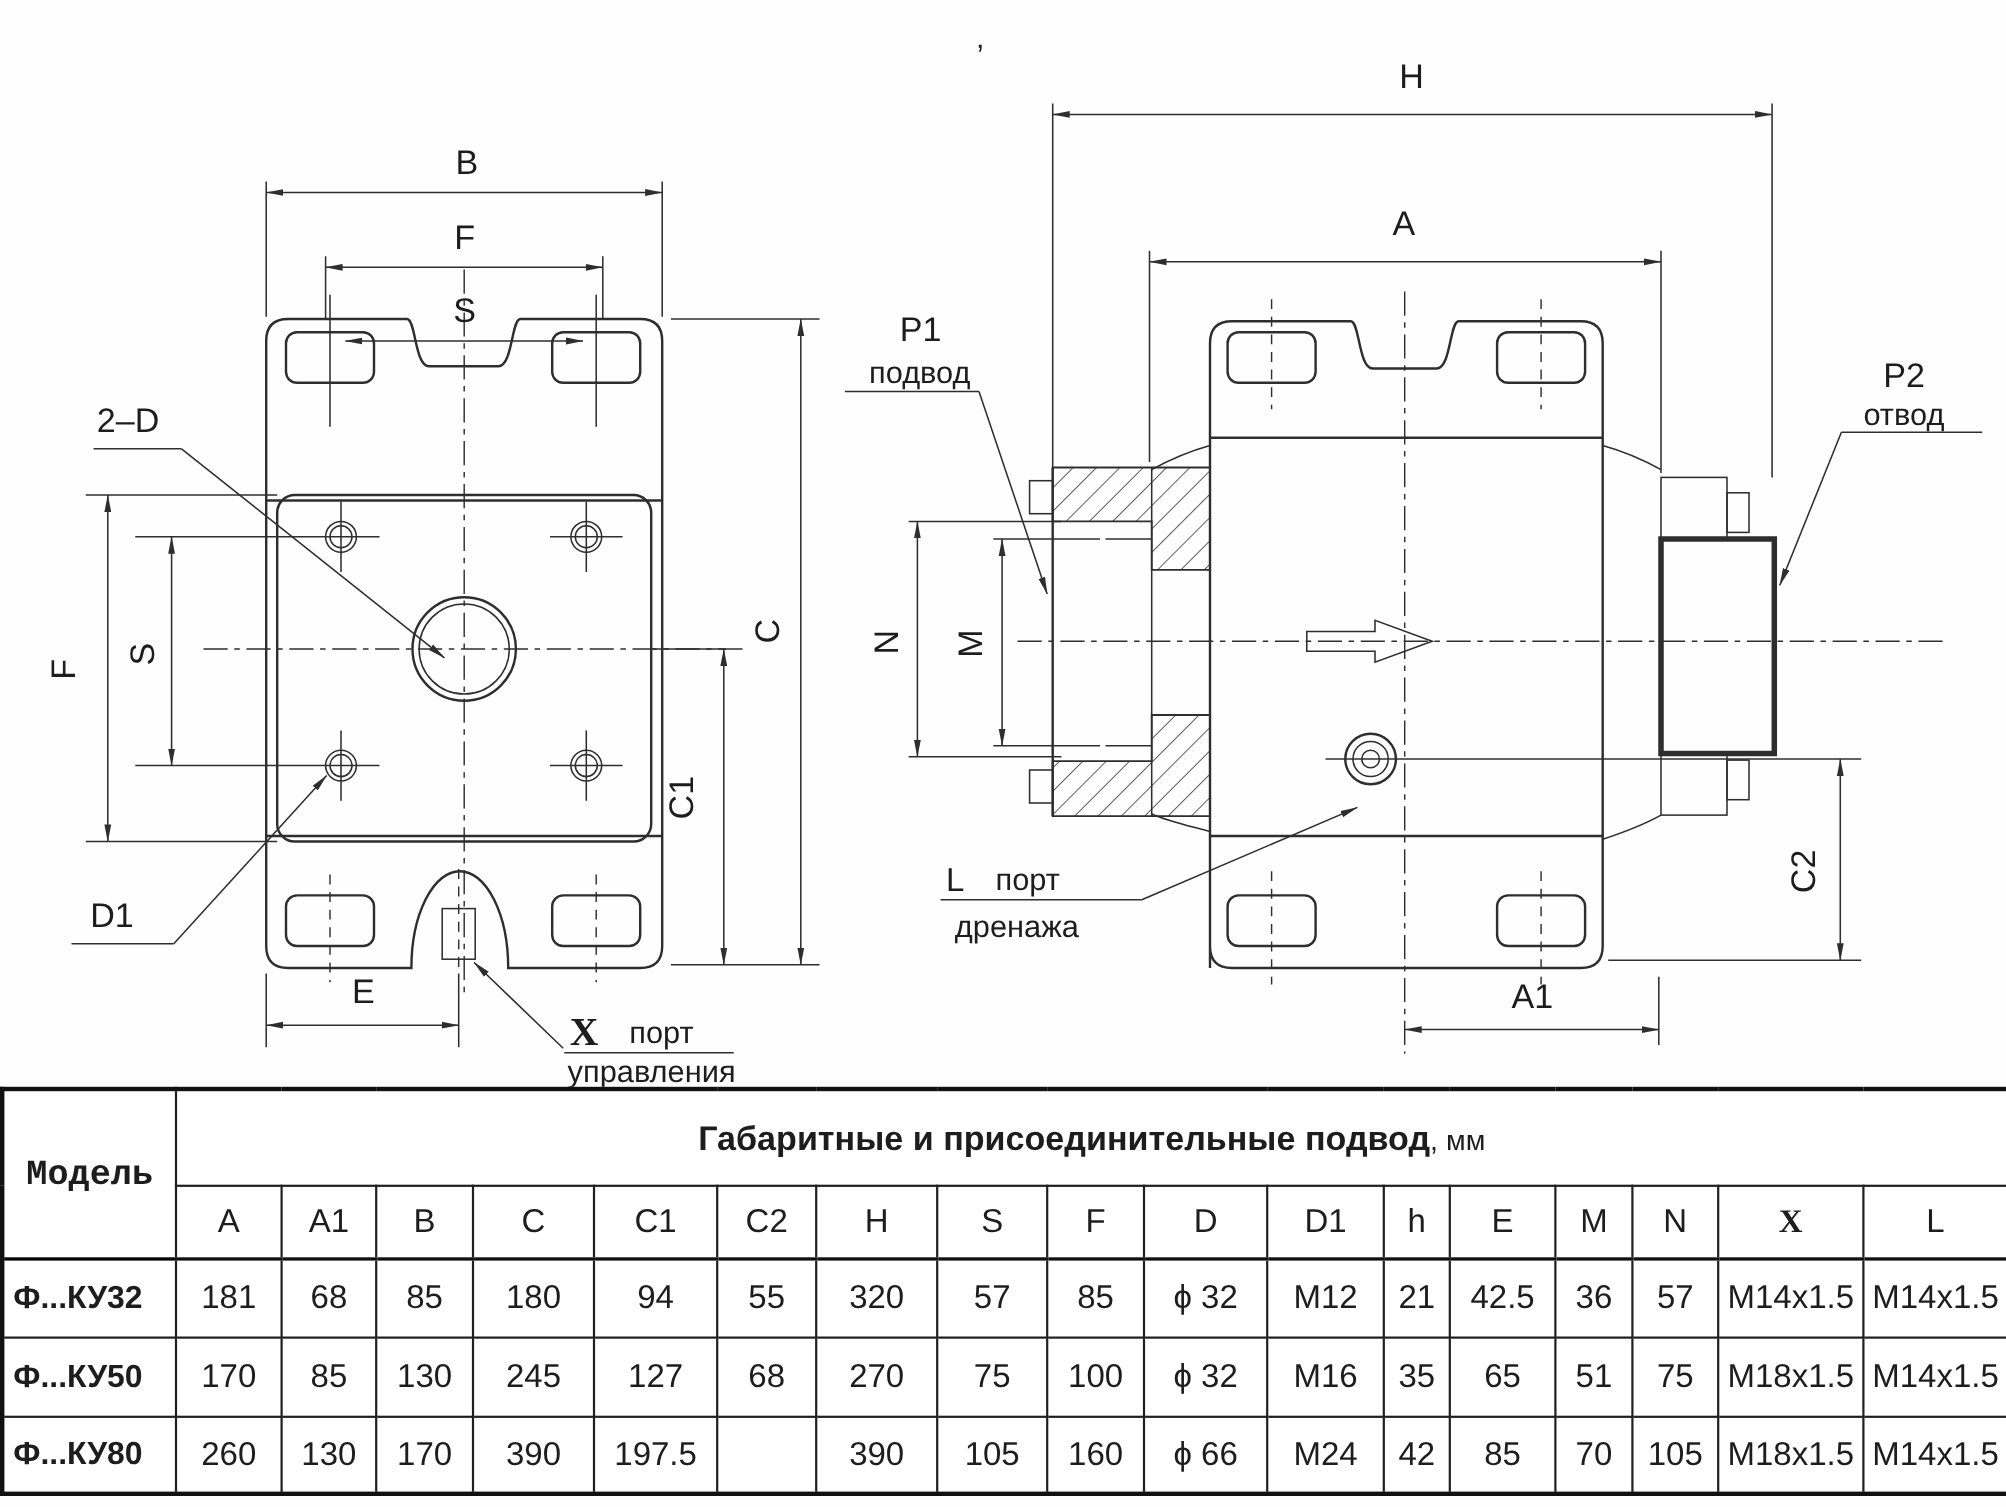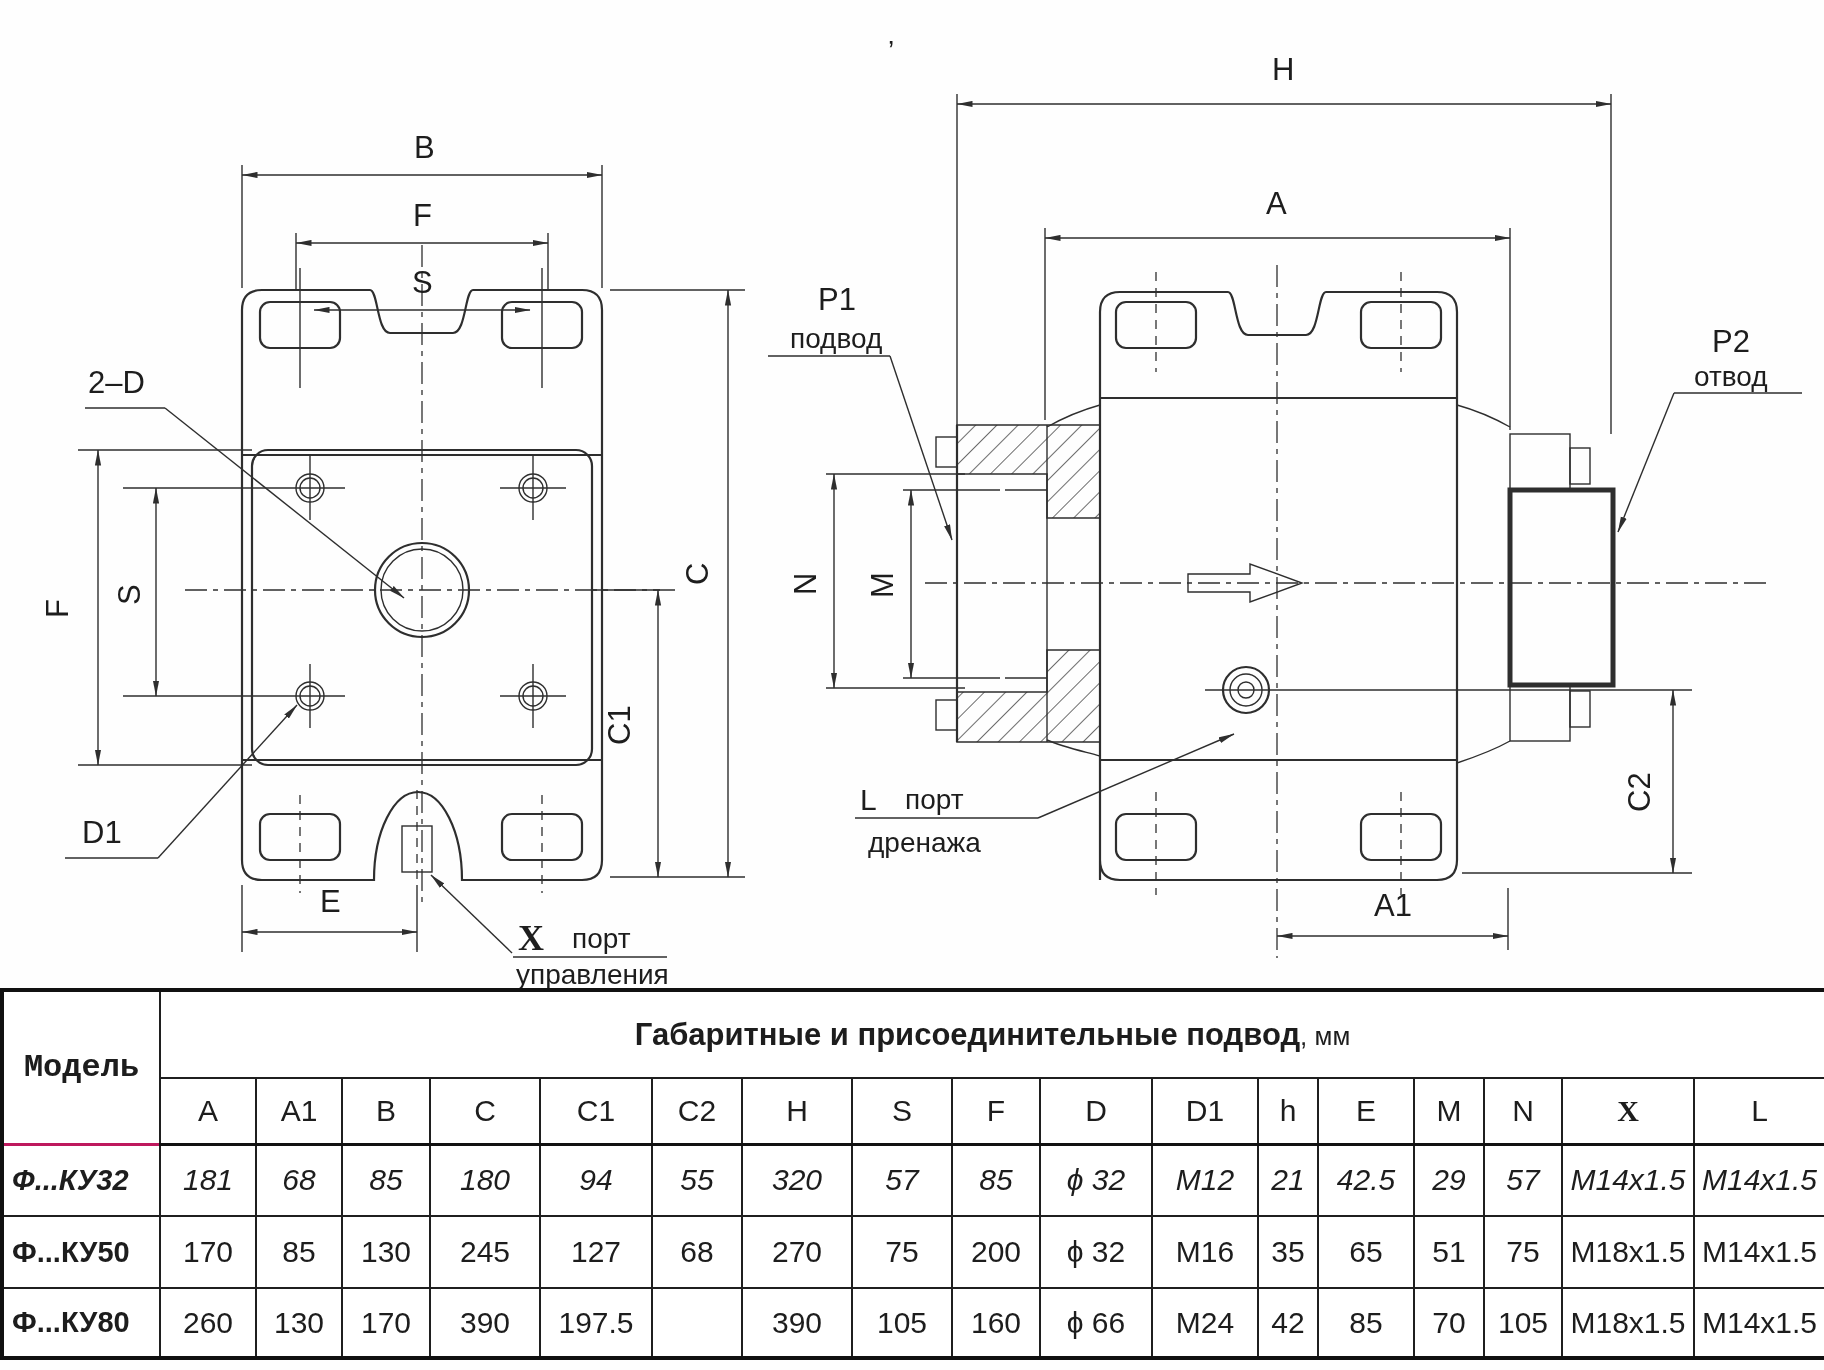--- a/index.html
+++ b/index.html
@@ -20,21 +20,21 @@
   #dims-table{position:absolute;left:0;top:988px;width:1824px;height:368px;
       border-collapse:collapse;table-layout:fixed;background:#fff;}
   #dims-table td,#dims-table th{border:2px solid #1f1f1f;text-align:center;vertical-align:middle;
       font-size:30px;font-weight:normal;padding:0;overflow:hidden;white-space:nowrap;}
   #dims-table{border:4px solid #111;}
   #dims-table .ttl{font-weight:bold;font-size:31px;}
   #dims-table .ttl .unit{font-weight:normal;font-size:26px;margin-top:24px;}
   #dims-table .model-h{font-weight:bold;font-size:32px;font-family:Liberation Mono, monospace;}
   #dims-table .rowlabel{font-weight:bold;font-size:29px;text-align:left;padding-left:8px;}
   #dims-table .colhead{border-bottom:3px solid #111;}
-  #dims-table tr.r1 td{border-top:3px solid #be185d;font-style:italic;}
+  #dims-table tr.r1 td{border-top:3px solid #000000;}
   #dims-table .xhead{font-family:"Liberation Serif",serif;font-weight:bold;}
 </style>
 </head>
 <body>
 
 <div id="stage">
 
   <svg width="1824" height="990" viewBox="0 0 1824 990">
     <defs>
       <marker id="ar" viewBox="0 0 16 7" refX="15.5" refY="3.5" markerWidth="16" markerHeight="7" orient="auto-start-reverse" markerUnits="userSpaceOnUse">
@@ -294,36 +294,36 @@
       <td>180</td>
       <td>94</td>
       <td>55</td>
       <td>320</td>
       <td>57</td>
       <td>85</td>
       <td>ϕ 32</td>
       <td>M12</td>
       <td>21</td>
       <td>42.5</td>
-      <td>29</td>
+      <td>36</td>
       <td>57</td>
       <td>M14x1.5</td>
       <td>M14x1.5</td>
     </tr>
     <tr style="height:72px">
       <td class="rowlabel">Ф...КУ50</td>
       <td>170</td>
       <td>85</td>
       <td>130</td>
       <td>245</td>
       <td>127</td>
       <td>68</td>
       <td>270</td>
       <td>75</td>
-      <td>200</td>
+      <td>100</td>
       <td>ϕ 32</td>
       <td>M16</td>
       <td>35</td>
       <td>65</td>
       <td>51</td>
       <td>75</td>
       <td>M18x1.5</td>
       <td>M14x1.5</td>
     </tr>
     <tr style="height:70px">

